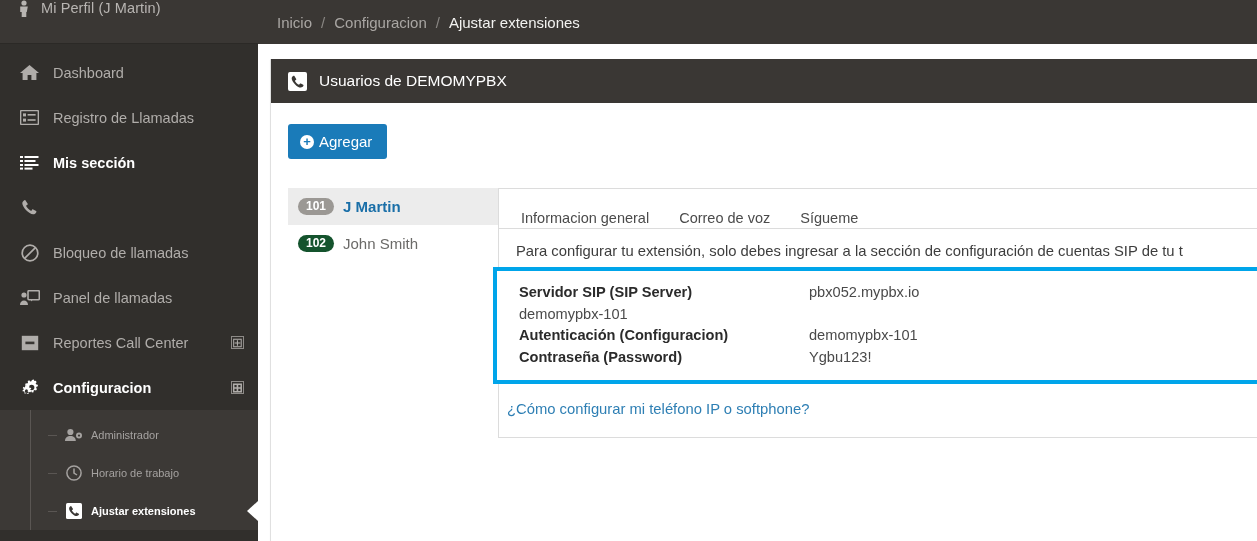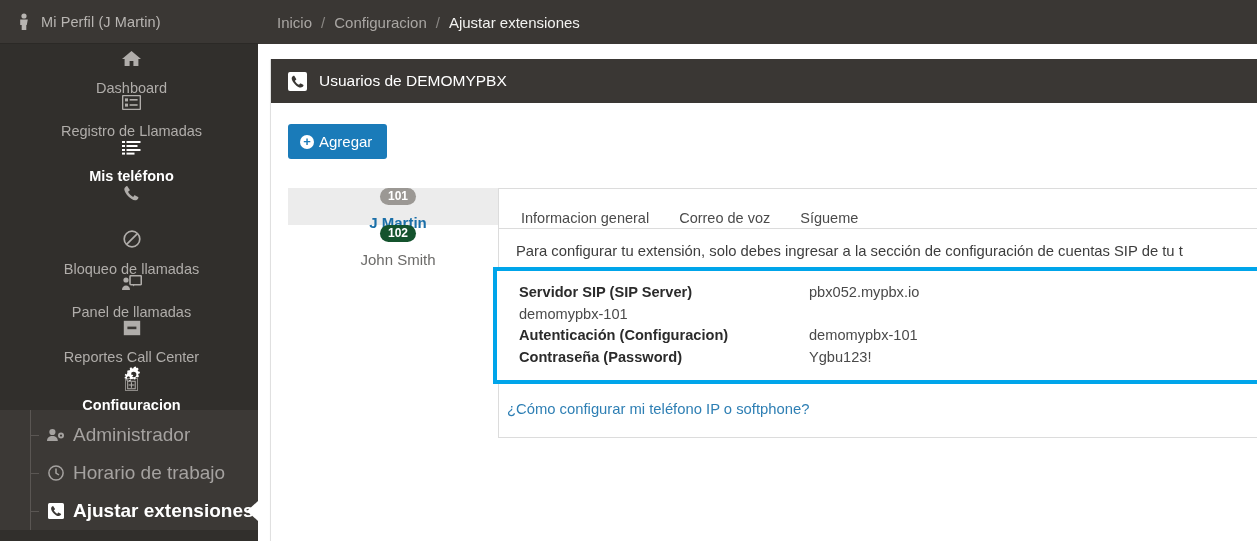--- a/index.html
+++ b/index.html
@@ -12,51 +12,50 @@
   }
   .app { position:relative; width:1257px; height:541px; display:flex; }
 
   
   .sidebar {
     width:258px; flex:0 0 258px; height:541px;
     background:#312f2c; position:relative; overflow:hidden;
   }
   .profile-bar {
     height:44px; background:#3a3734;
-    display:flex; align-items:center; gap:11px;
+    display:flex; align-items:flex-start; gap:11px;
     padding:0 0 0 18px;
     border-bottom:1px solid #2b2926;
   }
   .profile-bar .pname { color:#b8b5b2; font-size:14.5px; letter-spacing:.1px; }
   .nav { padding-top:6px; }
   .nav-item {
     display:flex; align-items:center;
     height:45px; padding:0 14px 0 19px;
     color:#b0adaa; font-size:14.5px; gap:13px; cursor:pointer;
     position:relative;
-    flex-direction:column;
   }
   .nav-item .ic { width:21px; display:flex; justify-content:center; align-items:center; flex-shrink:0; }
   .nav-item.active { color:#ffffff; font-weight:bold; }
   .nav-item.active .ic svg, .nav-item.active .ic { color:#ffffff; fill:#ffffff; }
   .nav-item .lbl { flex:1; white-space:nowrap; }
   .nav-plus {
     width:13px; height:13px; border:1px solid #8d8a87; color:#b0adaa;
     font-size:11px; line-height:11px; text-align:center; flex-shrink:0;
     display:flex; align-items:center; justify-content:center;
   }
   .nav-plus .pm { font-size:13px; line-height:1; margin-top:-1px; }
 
   .submenu { background:#3c3936; padding:6px 0 0 0; position:relative; }
   .submenu:before {
     content:""; position:absolute; left:30px; top:0; bottom:0; width:1px; background:#5a5653;
   }
   .sub-item {
     display:flex; align-items:center; height:38px; gap:8px;
-    padding-left:46px; color:#a5a2a0; font-size:19px; cursor:pointer; position:relative;
+    padding-left:46px; color:#a5a2a0; font-size:11px; cursor:pointer; position:relative;margin-left:18px;
   }
   .sub-item:before {
     content:""; position:absolute; left:30px; top:50%; width:9px; height:1px; background:#5a5653;
   }
   .sub-item .sic { width:19px; display:flex; align-items:center; justify-content:center; flex-shrink:0; }
   .sub-item.active { color:#ffffff; font-weight:bold; }
   .sub-arrow {
     position:absolute; right:0; top:50%; transform:translateY(-50%);
     width:0; height:0;
     border-top:10px solid transparent; border-bottom:10px solid transparent;
@@ -94,21 +93,21 @@
   .btn-add .plusc {
     width:14px;height:14px;border-radius:50%;background:#fff;color:#1a7bb9;
     font-size:13px;font-weight:bold;line-height:13px;text-align:center;display:inline-block;
   }
 
   .cols { display:flex; margin-top:29px; }
   .user-list { width:210px; flex:0 0 210px; }
   .user-row {
     display:flex; align-items:center; gap:9px;
     height:37px; padding-left:10px; cursor:pointer;
-    font-size:15px; color:#6b6a68;flex-direction:column;
+    font-size:15px; color:#6b6a68;
   }
   .user-row.sel { background:#ececec; color:#1a6fa8; font-weight:bold; }
   .badge {
     background:#14532d; color:#fff; border-radius:9px;
     font-size:12px; font-weight:bold; padding:2px 8px 3px; line-height:1;
     min-width:34px; text-align:center;
   }
   .user-row.sel .badge { background:#9b9894; color:#ffffff; }
 
   .tabwrap { flex:1; position:relative; }
@@ -192,21 +191,21 @@
               <rect x="0" y="1" width="3" height="2" fill="#fff"></rect>
               <rect x="4.5" y="1" width="14" height="2" fill="#fff"></rect>
               <rect x="0" y="5" width="3" height="2" fill="#fff"></rect>
               <rect x="4.5" y="5" width="11" height="2" fill="#fff"></rect>
               <rect x="0" y="9" width="3" height="2" fill="#fff"></rect>
               <rect x="4.5" y="9" width="14" height="2" fill="#fff"></rect>
               <rect x="0" y="12.6" width="3" height="2" fill="#fff"></rect>
               <rect x="4.5" y="12.6" width="8" height="2" fill="#fff"></rect>
             </svg>
         </span>
-        <span class="lbl">Mis teléfono</span>
+        <span class="lbl">Mis sección</span>
       </div>
 
       <div class="nav-item">
         <span class="ic">
           <svg width="17" height="17" viewBox="0 0 17 17">
               <path d="M3.4 1.2c-.9.5-2.1 1.7-2.1 3.1 0 3.9 6.8 11 10.8 11 1.5 0 2.7-1.2 3.2-2.1.3-.5.2-.8-.2-1.1l-2.9-1.7c-.4-.2-.8-.1-1 .2l-1 1.4c-1.8-.7-4.4-3.3-5.2-5.2l1.4-1c.4-.2.5-.6.3-1L4.5 1.4c-.2-.4-.6-.5-1.1-.2z" fill="#b0adaa"></path>
             </svg>
         </span>
       </div>
 

